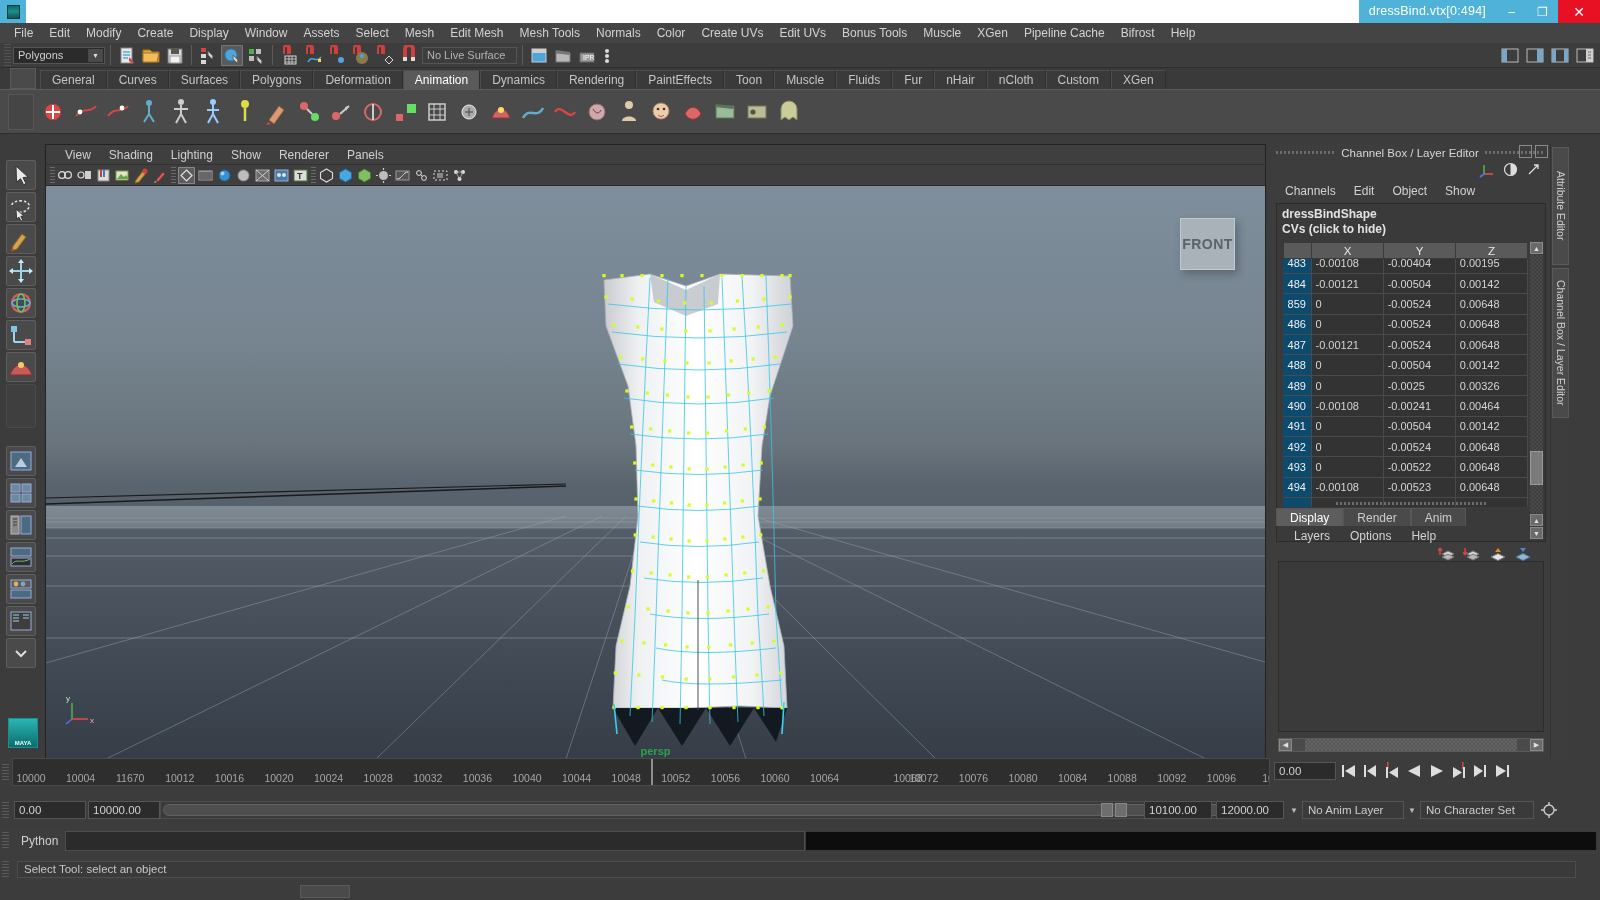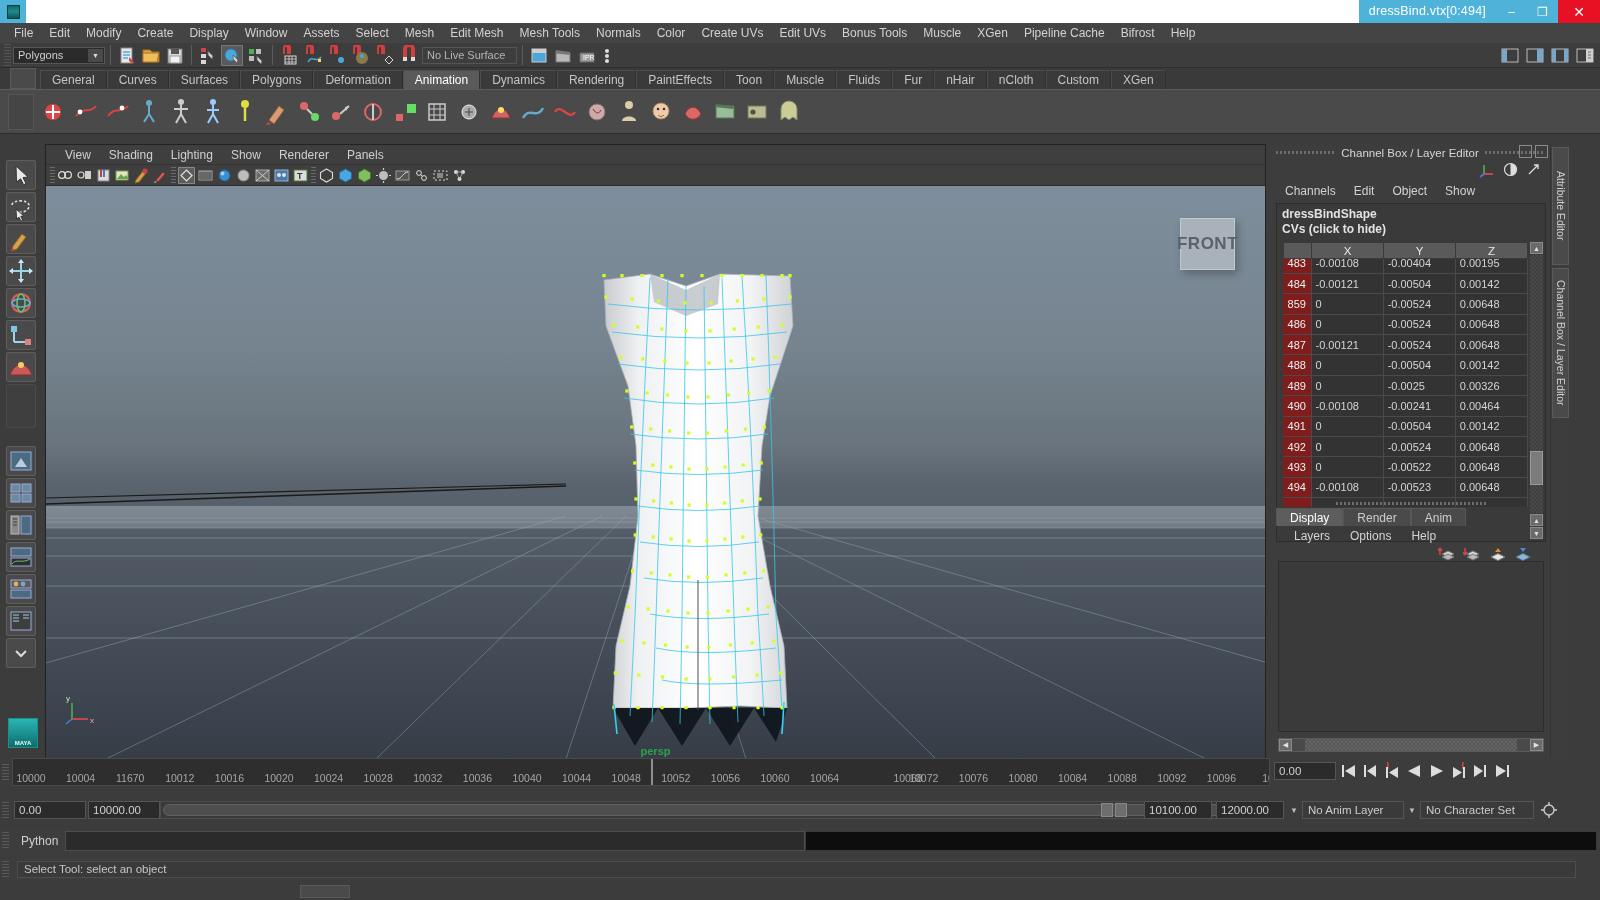--- a/index.html
+++ b/index.html
@@ -136,21 +136,21 @@
   .gridsvg { position:absolute; left:0; top:0; }
   .axisgizmo { position:absolute; left:18px; bottom:32px; width:40px; height:36px; }
   .camlabel {
     position:absolute; left:0; bottom:2px; width:100%; text-align:center;
     color:#2fa24a; font-size:11px; font-weight:bold;
   }
   .viewcube {
     position:absolute; right:30px; top:32px; width:55px; height:52px;
     background:#a9b1b9; border:1px solid #c2c9cf;
     display:flex; align-items:center; justify-content:center;
-    color:#5a636b; font-size:17px; font-weight:bold; letter-spacing:.5px;
+    color:#5a636b; font-size:14px; font-weight:bold; letter-spacing:.5px;
     box-shadow: 3px 4px 8px rgba(0,0,0,.25);
   }
   .mayalogo {
     position:absolute; left:8px; top:718px; width:30px; height:30px;
     background:linear-gradient(180deg,#2ab5b5,#0d6d6d);
     border:1px solid #1a8f8f; display:flex; align-items:flex-end;
     justify-content:center; font-size:6px; color:#eafafa; font-weight:bold;
     padding-bottom:1px;
   }
 
@@ -194,21 +194,21 @@
   .cvtable th {
     background:#5a5a5a; color:#e8e8e8; font-weight:normal; font-size:11.5px;
     height:16px; border:1px solid #3a3a3a;
   }
   .cvtable td {
     background:#333333; color:#d4d4d4; height:20.4px; padding-left:4px;
     border:1px solid #4a4a4a; border-left:none; border-top:none;
     white-space:nowrap; overflow:hidden;
   }
   .cvtable td.idx {
-    background:#7f1d1d; color:#f0f0f0; text-align:center; padding-left:0; width:28px;
+    background:#0c4a6e; color:#f0f0f0; text-align:center; padding-left:0; width:28px;
   }
   .cvclip { position:absolute; left:0; top:38px; right:14px; height:254px; overflow:hidden; }
   .sbbtn { width:13px; height:12px; background:#6a6a6a; border:1px solid #8a8a8a;
     display:flex; align-items:center; justify-content:center; font-size:7px; color:#e0e0e0;}
   .sbthumb { position:absolute; left:0; width:13px; background:#7b7b7b; border:1px solid #9a9a9a; }
 
   
   .layerzone { position:absolute; left:6px; top:355px; right:4px; bottom:4px; }
   .ldots { height:8px; background:
     repeating-linear-gradient(90deg,#6d6d6d 0px,#6d6d6d 2px,transparent 2px,transparent 4px)

